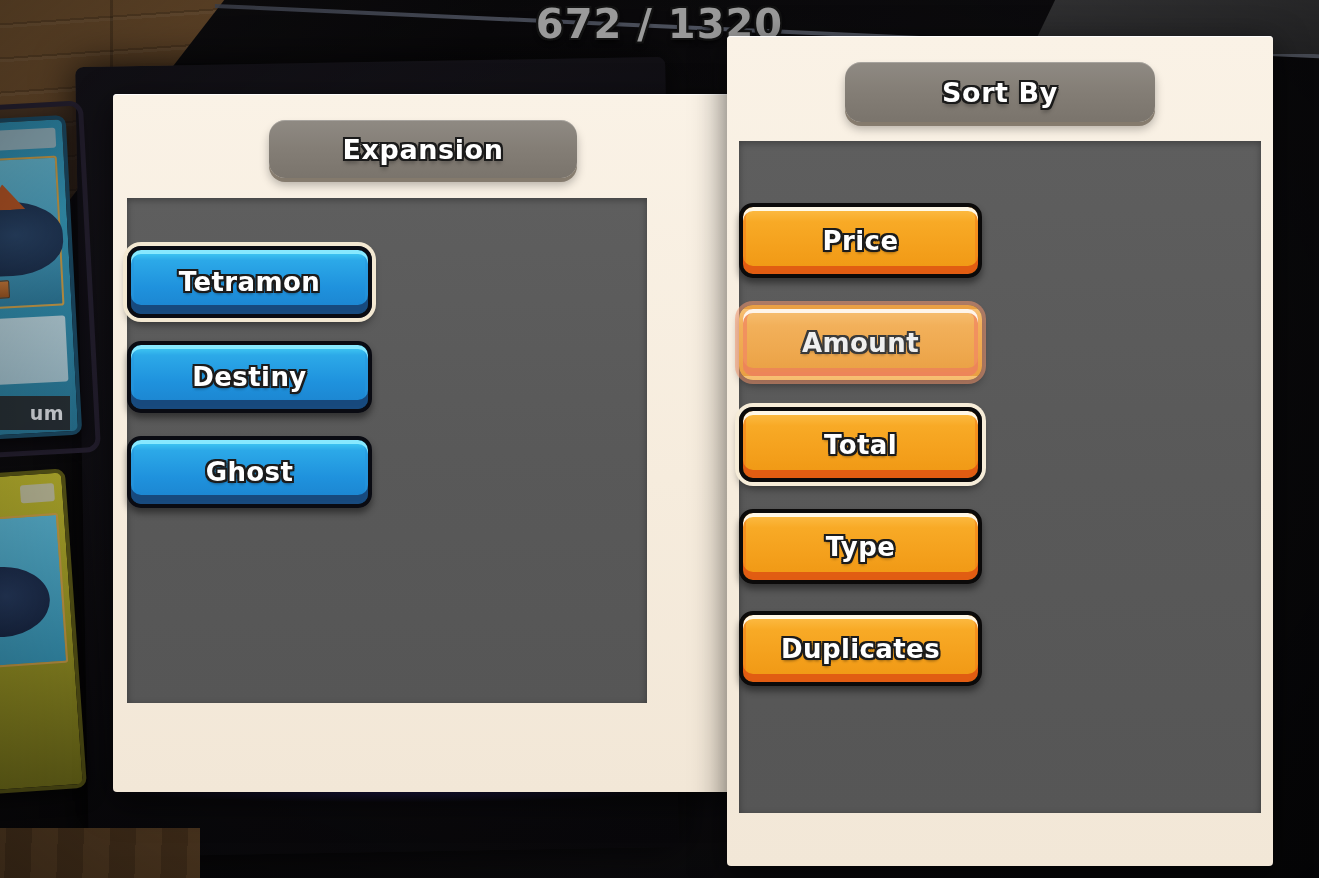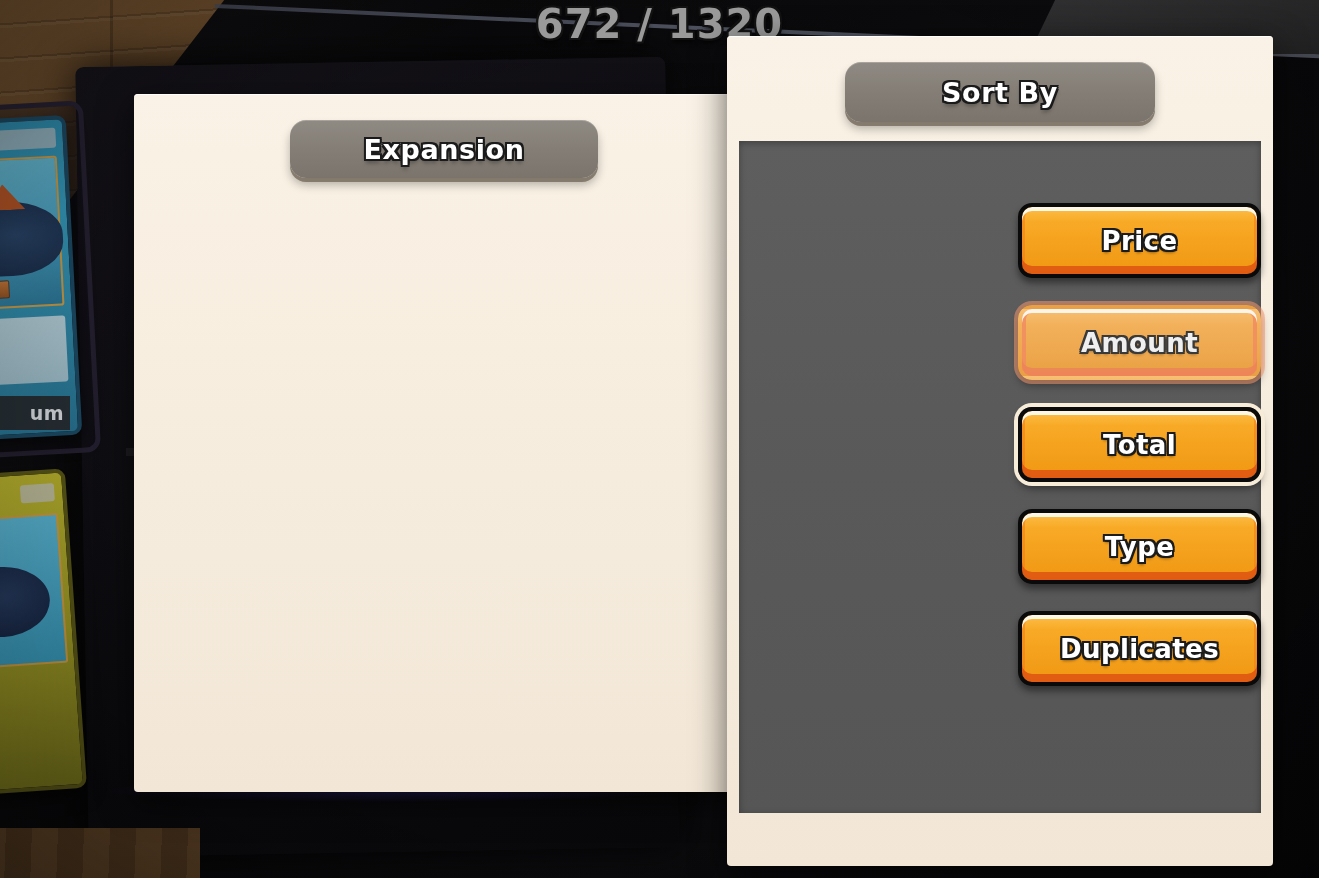--- a/index.html
+++ b/index.html
@@ -246,21 +246,21 @@
   
   .panel {
     position: absolute;
     background: linear-gradient(180deg, #faf2e6 0%, #f6ecdd 55%, #f2e7d7 100%);
     border-radius: 4px;
     box-shadow:
       0 10px 34px rgba(0,0,0,.62),
       inset 0 1px 0 rgba(255,255,255,.9);
   }
 
-  .panel-expansion { left: 113px; top: 94px; width: 620px; height: 698px; margin-left: 21px; }
+  .panel-expansion { left: 113px; top: 94px; width: 620px; height: 698px; }
   .panel-sortby    { left: 727px; top: 36px; width: 546px; height: 830px; }
 
   .panel-header {
     position: absolute;
     left: 50%;
     transform: translateX(-50%);
     border-radius: 16px;
     background: linear-gradient(180deg, #8f8a83 0%, #847e76 48%, #7a746c 100%);
     box-shadow:
       0 4px 0 rgba(122,112,97,.85),
@@ -290,21 +290,21 @@
     box-shadow: inset 0 2px 7px rgba(0,0,0,.33);
   }
   .panel-expansion .panel-body { left: 14px; top: 104px; width: 520px; height: 505px; }
   .panel-sortby    .panel-body { left: 12px; top: 105px; width: 522px; height: 672px; }
 
   .btn-stack {
     position: absolute;
     left: 0; right: 0;
     display: flex;
     flex-direction: column;
-    align-items: flex-end;
+    align-items: flex-start;
   }
   .panel-expansion .btn-stack { top: 48px; gap: 23px; }
   .panel-sortby    .btn-stack { top: 62px; gap: 27px; }
 
   
   .gbtn {
     position: relative;
     display: flex;
     align-items: center;
     justify-content: center;
@@ -433,20 +433,37 @@
   <div class="bg-layer bg-bottom-wood"></div>
   <div class="bg-layer bg-panel-glow"></div>
   <div class="bg-layer bg-vignette"></div>
 
   <div class="counter">672 / 1320</div>
 
   <div class="panel panel-expansion">
     <div class="panel-header">
       <span class="panel-header-text">Expansion</span>
     </div>
+    <div class="panel-body">
+      <div class="btn-stack">
+
+        <div class="gbtn gbtn-blue gbtn-selected">
+          <span class="gbtn-label">Tetramon</span>
+        </div>
+
+        <div class="gbtn gbtn-blue">
+          <span class="gbtn-label">Destiny</span>
+        </div>
+
+        <div class="gbtn gbtn-blue">
+          <span class="gbtn-label">Ghost</span>
+        </div>
+
+      </div>
+    </div>
   </div>
 
   <div class="panel panel-sortby">
     <div class="panel-header">
       <span class="panel-header-text">Sort By</span>
     </div>
     <div class="panel-body">
       <div class="btn-stack">
 
         <div class="gbtn gbtn-orange">

